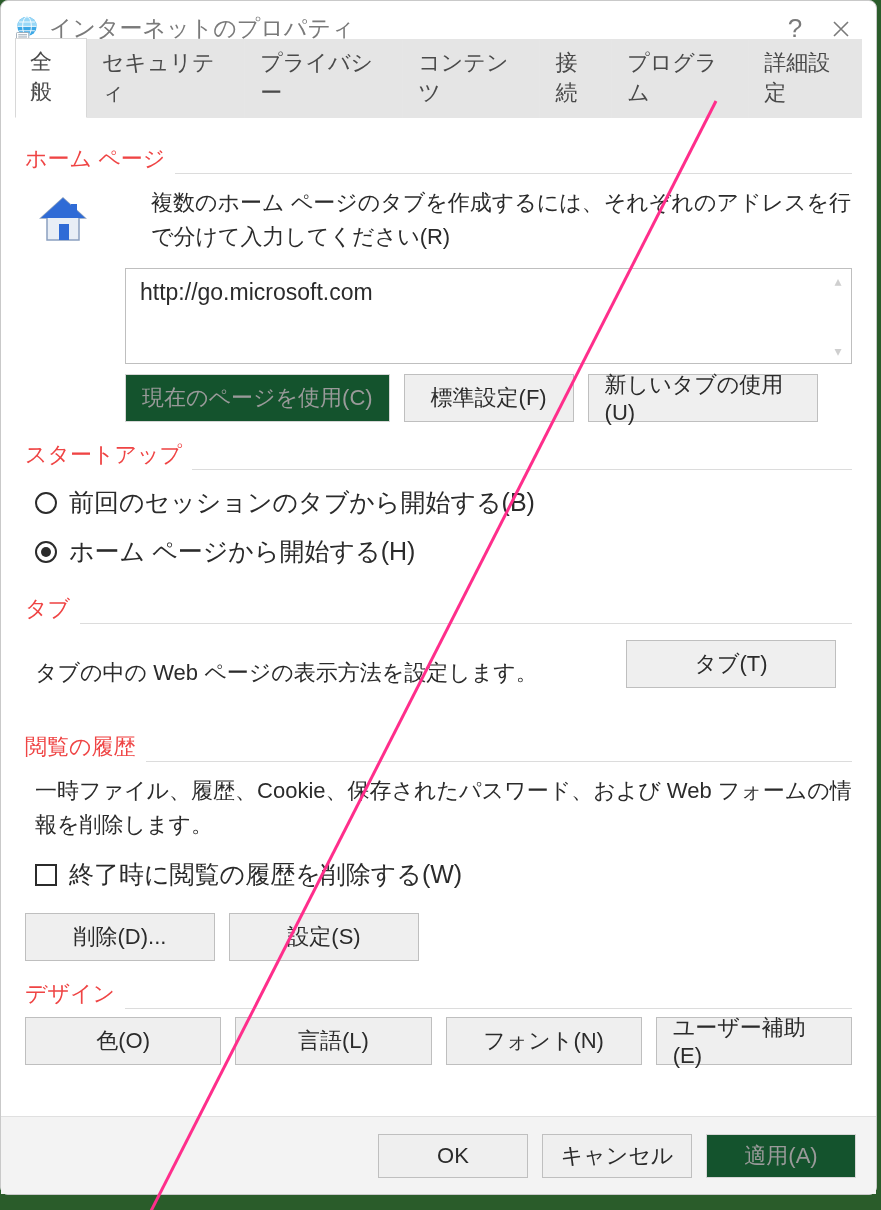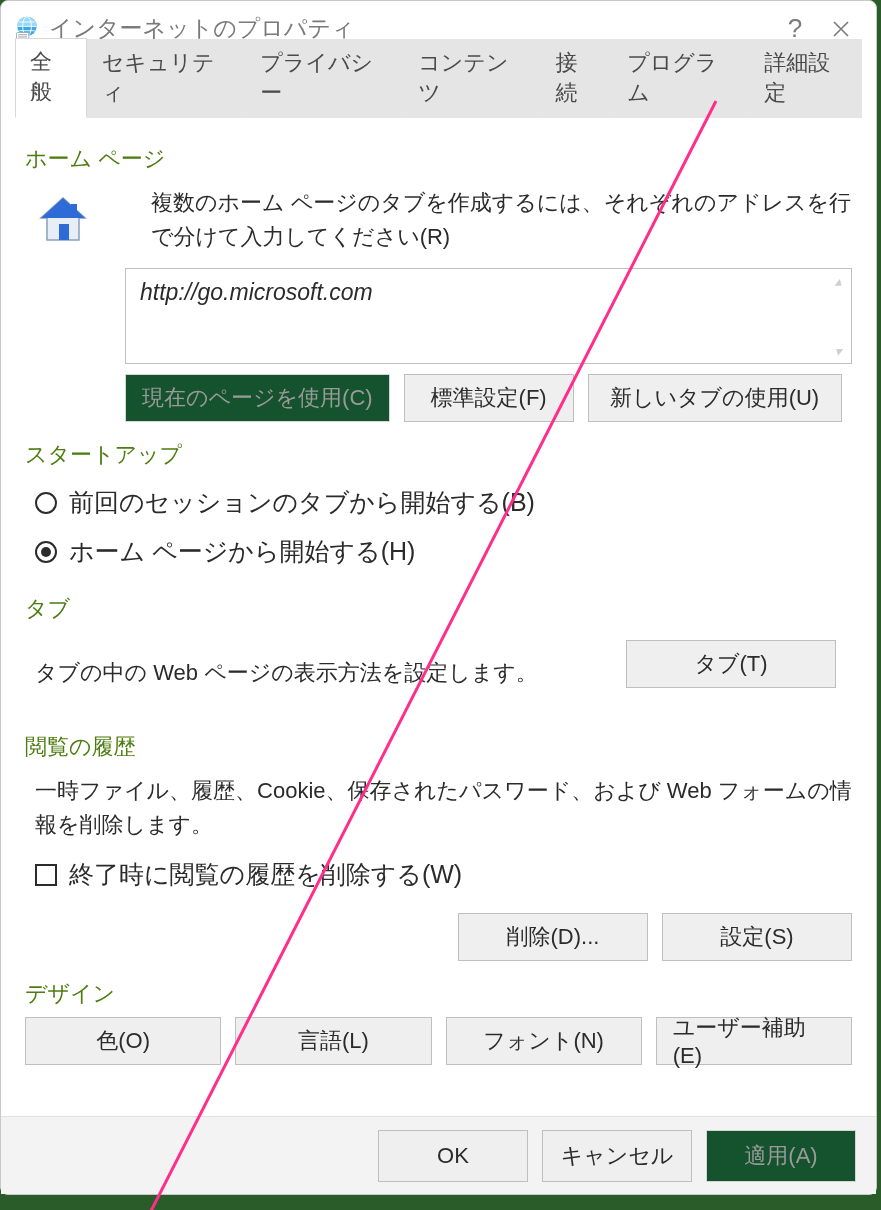--- a/index.html
+++ b/index.html
@@ -38,34 +38,34 @@
     border: 1px solid #d8d8d8; border-bottom: 1px solid #ffffff; background: #ffffff; margin-top: 47px;
   }
 
   .panel {
     flex: 1; padding: 18px 24px 0 24px; display: flex; flex-direction: column;
     font-size: 22px; color: #2b2b2b;
   }
 
   .group { margin-bottom: 10px; }
   .group-header {
-    display: flex; align-items: flex-start; margin: 8px 0 8px 0; color: #4d7c0f; flex-direction: column;
+    display: flex; align-items: flex-end; margin: 8px 0 8px 0; color: #ef4444;
   }
   .group-header .gh-label { white-space: nowrap; margin-right: 10px; }
   .group-header .gh-line { flex: 1; height: 1px; background: #dcdcdc; }
 
   .home-row { display: flex; align-items: flex-end; padding: 4px 0 0 10px; gap: 44px; }
   .home-icon { width: 72px; flex: none; padding-top: 4px; }
   .home-icon svg { width: 56px; height: 56px; }
   .home-text { flex: 1; line-height: 1.55; }
 
   .url-box {
     margin: 14px 0 10px 100px; height: 96px; border: 1px solid #bfbfbf;
     padding: 10px 26px 10px 14px; position: relative; background: #ffffff;
-    font-size: 23px; color: #2b2b2b; font-style: italic;
+    font-size: 23px; color: #2b2b2b;
   }
   .url-scroll {
     position: absolute; right: 4px; top: 4px; bottom: 4px; width: 18px;
     display: flex; flex-direction: column; justify-content: space-between;
     color: #cfcfcf; font-size: 14px; align-items: center;
   }
 
   .btn-row { display: flex; gap: 14px; margin-left: 100px; }
   .btn, .btn-disabled {
     height: 48px; display: flex; align-items: center; justify-content: center;
@@ -88,34 +88,34 @@
     width: 22px; height: 22px; border: 2px solid #2b2b2b; margin-right: 12px;
   }
 
   .tabs-row {
     display: flex; align-items: flex-end; justify-content: space-between;
     padding: 8px 16px 8px 10px;
   }
   .tabs-row .btn { width: 210px; }
 
   .history-desc { padding: 4px 0 8px 10px; line-height: 1.55; }
-  .history-btns { display: flex; gap: 14px; justify-content: flex-end; margin-top: 14px; }
+  .history-btns { display: flex; gap: 14px; justify-content: flex-start; margin-top: 14px; }
   .history-btns .btn { width: 190px; }
 
   .design-btns {
     display: flex; gap: 14px; margin-top: 8px;
   }
   .design-btns .btn { flex: 1; }
 
   .footer {
     height: 78px; border-top: 1px solid #e0e0e0; background: #f3f3f3;
     display: flex; align-items: center; justify-content: flex-end; gap: 14px;
     padding: 0 20px;
   }
-  .footer .btn, .footer .btn-disabled { width: 150px; height: 52px; }
+  .footer .btn, .footer .btn-disabled { width: 150px; height: 44px; }
 
   .annotation-line {
     position: absolute; pointer-events: none; left: 0; top: 0;
     width: 877px; height: 1210px;
   }
   .annotation-line line { stroke: #ff2e8b; stroke-width: 3; }
 </style>
 </head>
 <body>
 
@@ -174,21 +174,21 @@
       <div class="url-box">
         <span>http://go.microsoft.com</span>
         <span class="url-scroll">
           <span>▴</span>
           <span>▾</span>
         </span>
       </div>
       <div class="btn-row">
         <div class="btn-disabled wide">現在のページを使用(C)</div>
         <div class="btn" style="width:170px">標準設定(F)</div>
-        <div class="btn" style="width:254px">新しいタブの使用(U)</div>
+        <div class="btn" style="width:230px">新しいタブの使用(U)</div>
       </div>
     </div>
 
     <div class="group">
       <div class="group-header">
         <span class="gh-label">スタートアップ</span>
         <span class="gh-line"></span>
       </div>
       <div class="radio-row">
         <span class="radio"></span>

